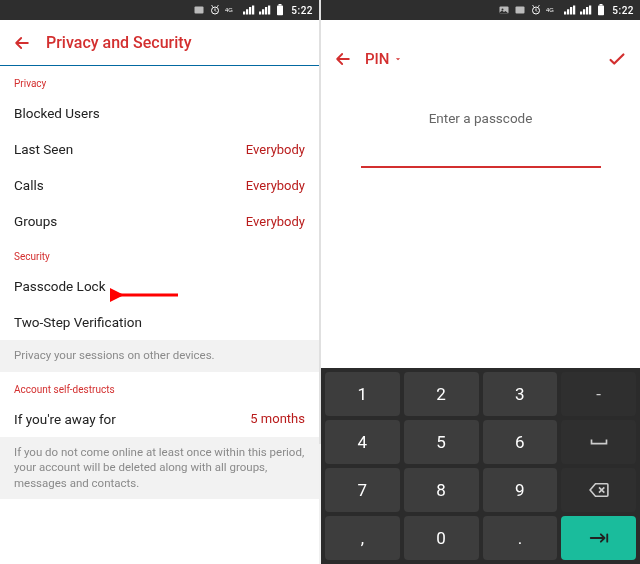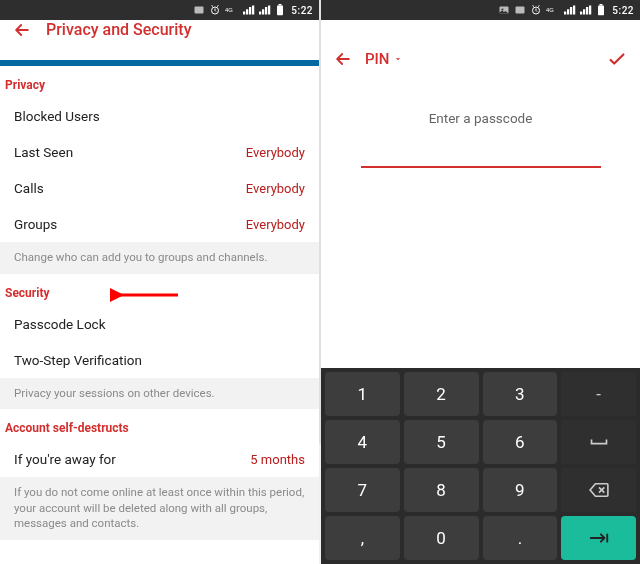--- a/index.html
+++ b/index.html
@@ -3,25 +3,25 @@
 <meta charset="utf-8">
 <style>
   * { box-sizing: border-box; margin: 0; padding: 0; }
   html, body { width: 640px; height: 564px; font-family: -apple-system, Roboto, Arial, sans-serif; background: #f0f0f0; overflow: hidden; }
   .stage { display: flex; width: 640px; height: 444px; }
   .phone { width: 319px; height: 564px; background: #fff; position: relative; display: flex; flex-direction: column; }
   .gap { width: 2px; background: #e0e0e0; }
   .statusbar { height: 20px; background: #2e2e2e; color: #fff; display: flex; align-items: center; justify-content: flex-end; padding: 0 6px; font-size: 10px; gap: 4px; }
   .statusbar .ico { display: inline-flex; align-items: center; }
   .statusbar .clock { font-weight: 500; letter-spacing: 0.5px; margin-left: 2px; }
-  .appbar { height: 46px; display: flex; align-items: flex-start; padding: 0 12px; gap: 14px; border-bottom: 6px solid #0369a1; }
+  .appbar { height: 46px; display: flex; align-items: center; padding: 0 12px; gap: 14px; border-bottom: 1px solid #0369a1; }
   .appbar .back { color: #d32f2f; width: 20px; display:flex; align-items:center; }
   .appbar .title { color: #d32f2f; font-size: 16px; font-weight: 500; }
   .scroll { flex: 1; overflow: hidden; }
-  .section-header { color: #d32f2f; font-size: 12px; font-weight: 700; padding: 12px 5px 6px; }
+  .section-header { color: #d32f2f; font-size: 10px; font-weight: 400; padding: 12px 14px 6px; }
   .row { display: flex; align-items: center; justify-content: space-between; padding: 10px 14px; font-size: 13.5px; color: #222; min-height: 34px; }
   .row .value { color: #b91c1c; font-size: 13px; }
   .hint { background: #f2f2f2; color: #8a8a8a; font-size: 11.5px; padding: 8px 14px; line-height: 1.35; }
   .arrow-annot { position: absolute; left: 110px; top: 286px; pointer-events: none; }
   
   .appbar2 { height: 46px; display: flex; align-items: center; padding: 0 12px; gap: 12px; margin-top: 16px; }
   .appbar2 .back { color: #d32f2f; width:20px; display:flex; align-items:center; }
   .appbar2 .pin { color: #d32f2f; font-size: 15px; font-weight: 500; display: flex; align-items: center; gap: 4px; }
   .appbar2 .spacer { flex: 1; }
   .appbar2 .check { color: #d32f2f; display:flex; align-items:center; }
@@ -93,21 +93,20 @@
         <span class="value">Everybody</span>
       </div>
       <div class="row">
         <span>Calls</span>
         <span class="value">Everybody</span>
       </div>
       <div class="row">
         <span>Groups</span>
         <span class="value">Everybody</span>
       </div>
-      <div class="hint">Change who can add you to groups and channels.</div>
 
       <div class="section-header">Security</div>
       <div class="row">
         <span>Passcode Lock</span>
       </div>
       <div class="row">
         <span>Two-Step Verification</span>
       </div>
       <div class="hint">Privacy your sessions on other devices.</div>
 

